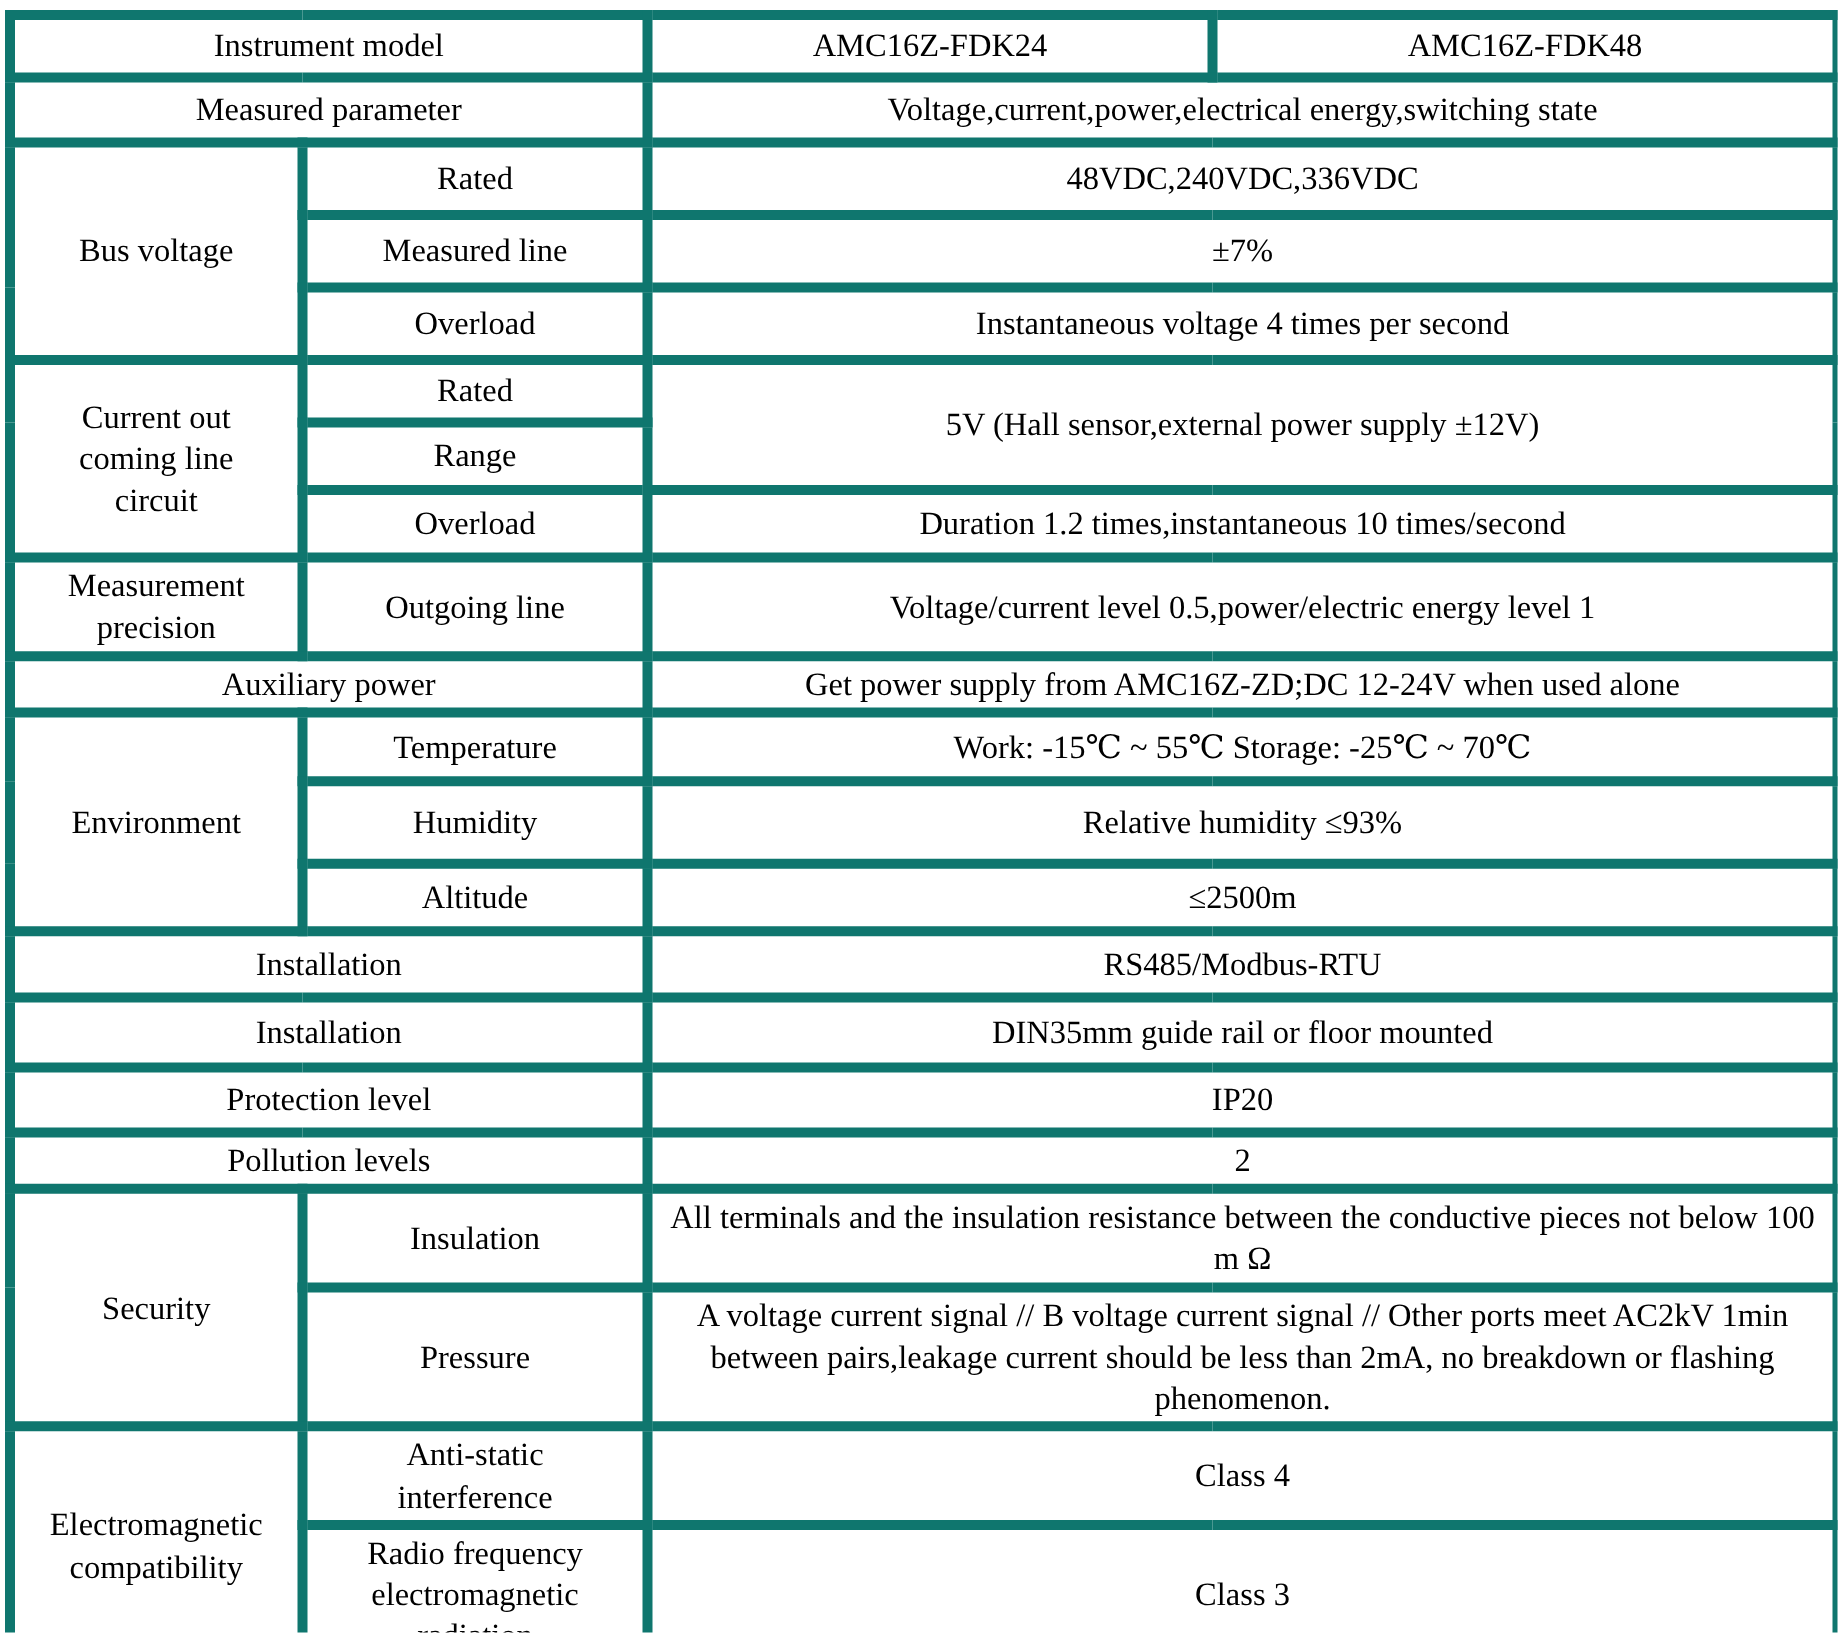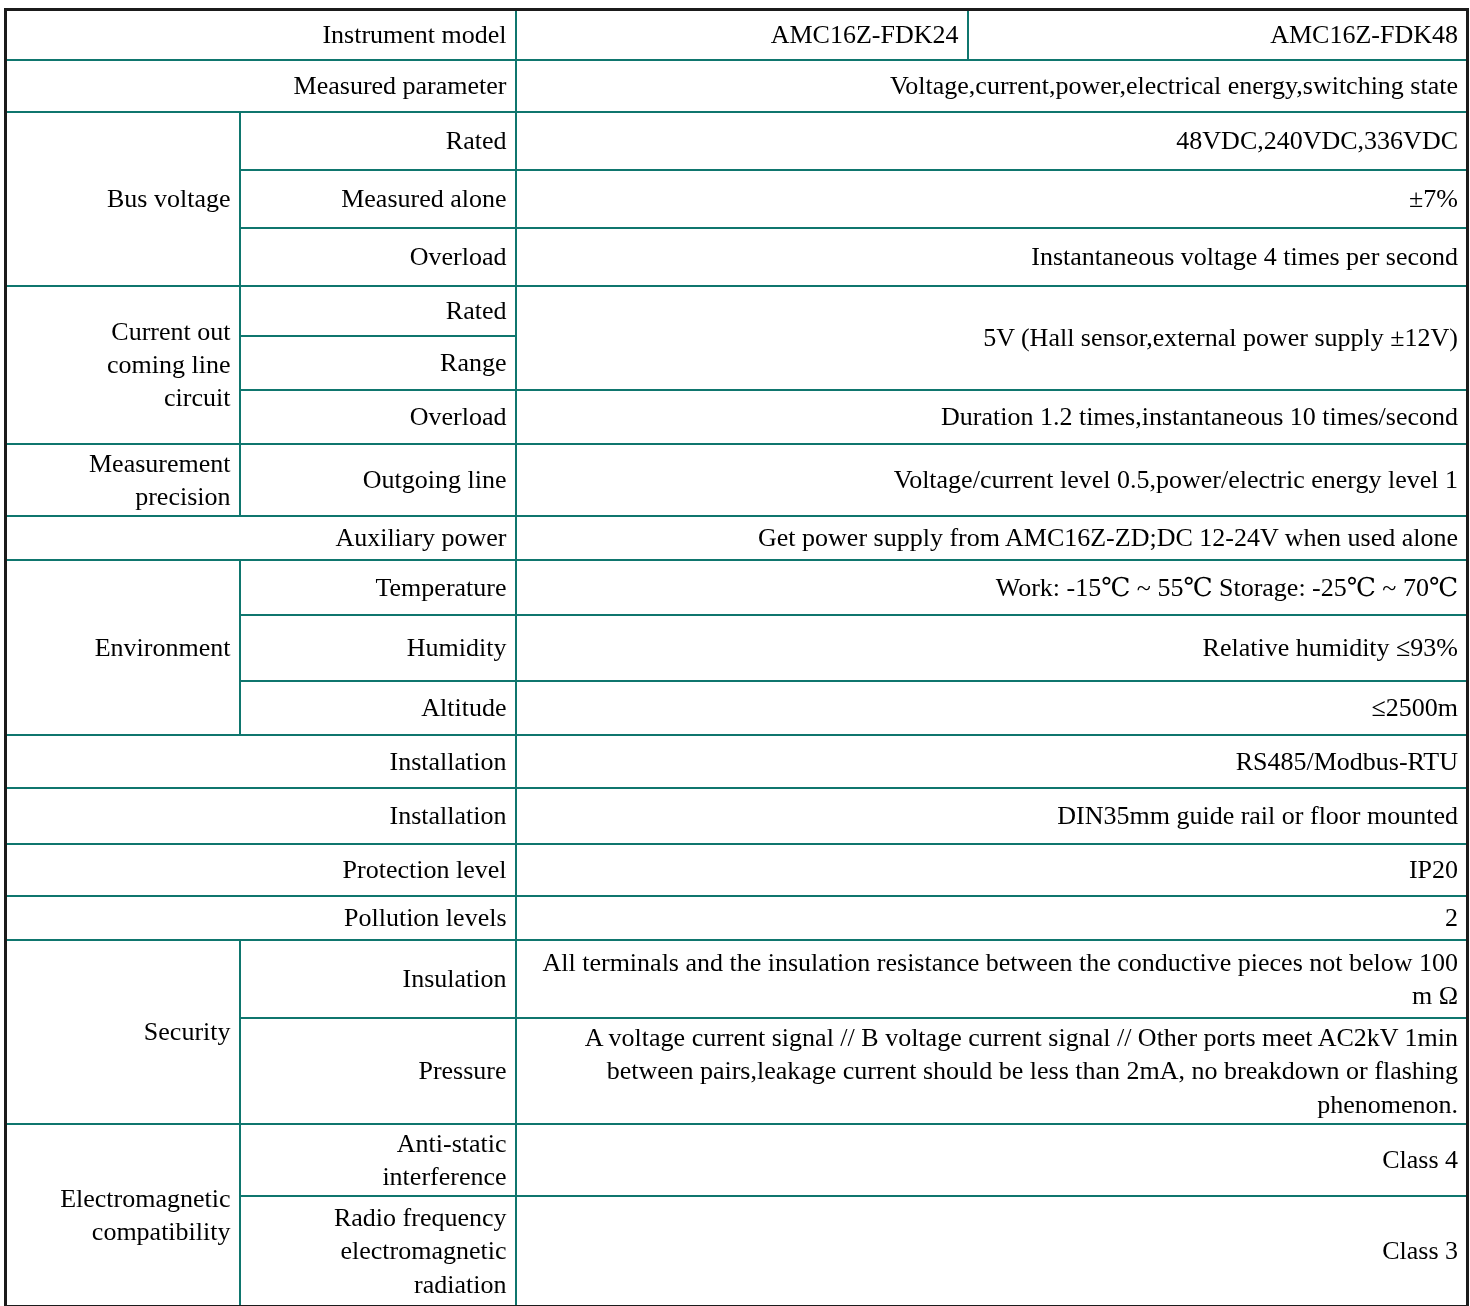--- a/index.html
+++ b/index.html
@@ -12,22 +12,22 @@
     color: #000000;
   }
   .spec-table {
     border-collapse: collapse;
     table-layout: fixed;
     margin: 8px 0 0 4px;
     width: 1462px;
     border: 3px solid #1b1b1b;
   }
   .spec-table td {
-    border: 2px solid #0f766e;
-    text-align: right;
+    border: 8px solid #0f766e;
+    text-align: center;
     vertical-align: middle;
     font-size: 26px;
     line-height: 1.28;
     padding: 2px 8px;
     overflow: hidden;
   }
   .wrap-narrow {
     display: inline-block;
     max-width: 170px;
   }
@@ -58,21 +58,21 @@
       <td colspan="2">Measured parameter</td>
       <td colspan="2">Voltage,current,power,electrical energy,switching state</td>
     </tr>
 
     <tr style="height:58px">
       <td rowspan="3">Bus voltage</td>
       <td>Rated</td>
       <td colspan="2">48VDC,240VDC,336VDC</td>
     </tr>
     <tr style="height:58px">
-      <td>Measured alone</td>
+      <td>Measured line</td>
       <td colspan="2">±7%</td>
     </tr>
     <tr style="height:58px">
       <td>Overload</td>
       <td colspan="2">Instantaneous voltage 4 times per second</td>
     </tr>
 
     <tr style="height:50px">
       <td rowspan="3"><span class="wrap-narrow">Current out coming line circuit</span></td>
       <td>Rated</td>

